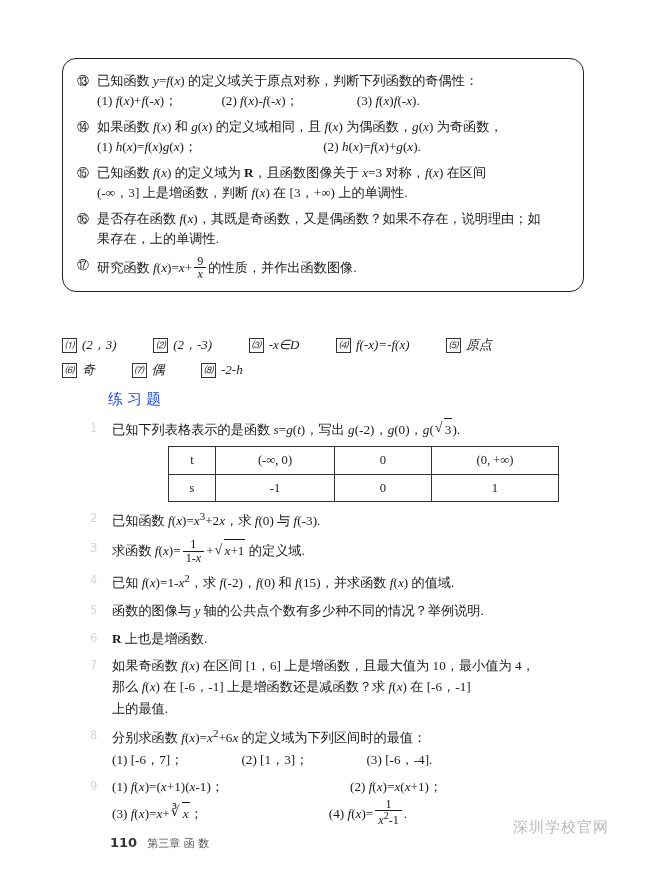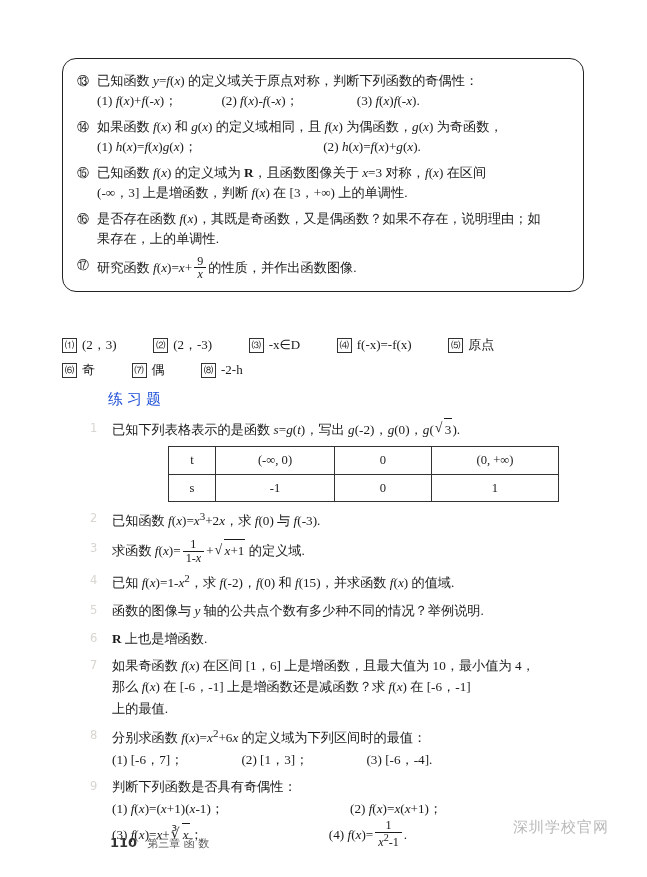--- a/index.html
+++ b/index.html
@@ -112,21 +112,21 @@
 
   
   .answers {
     position: absolute;
     left: 62px;
     top: 332px;
     width: 540px;
     font-size: 13px;
     line-height: 1.95;
   }
-  .ans-row { display: block; white-space: nowrap; }
+  .ans-row { display: block; white-space: nowrap; font-style: italic; }
   .ans {
     display: inline-block;
   }
   .anum {
     display: inline-block;
     border: 1px solid #333;
     width: 13px;
     height: 13px;
     line-height: 13px;
     text-align: center;
@@ -361,21 +361,20 @@
       <span class="lnum">8</span>
       <span class="lbody">
         <span class="line">分别求函数 <em class="m">f</em>(<em class="m">x</em>)=<em class="m">x</em><sup>2</sup>+6<em class="m">x</em> 的定义域为下列区间时的最值：</span>
         <span class="line">(1)&nbsp;[-6，7]；<span class="gap-b"></span>(2)&nbsp;[1，3]；<span class="gap-b"></span>(3)&nbsp;[-6，-4].</span>
       </span>
     </div>
 
     <div class="lq">
       <span class="lnum">9</span>
       <span class="lbody">
-        <span class="line">判断下列函数是否具有奇偶性：</span>
         <span class="line">(1)&nbsp;<em class="m">f</em>(<em class="m">x</em>)=(<em class="m">x</em>+1)(<em class="m">x</em>-1)；<span class="gap-c"></span>(2)&nbsp;<em class="m">f</em>(<em class="m">x</em>)=<em class="m">x</em>(<em class="m">x</em>+1)；</span>
         <span class="line" style="margin-top:0;">(3)&nbsp;<em class="m">f</em>(<em class="m">x</em>)=<em class="m">x</em>+<span class="cbrt"><span class="rad"><em class="m">x</em></span></span>；<span class="gap-c"></span>(4)&nbsp;<em class="m">f</em>(<em class="m">x</em>)=<span class="frac"><span class="n">1</span><span class="d"><em class="m">x</em><sup>2</sup>-1</span></span>.</span>
       </span>
     </div>
 
   </div>
 
   <div class="footer">
     <span class="pg">110</span><span>第三章  函  数</span>
   </div>

